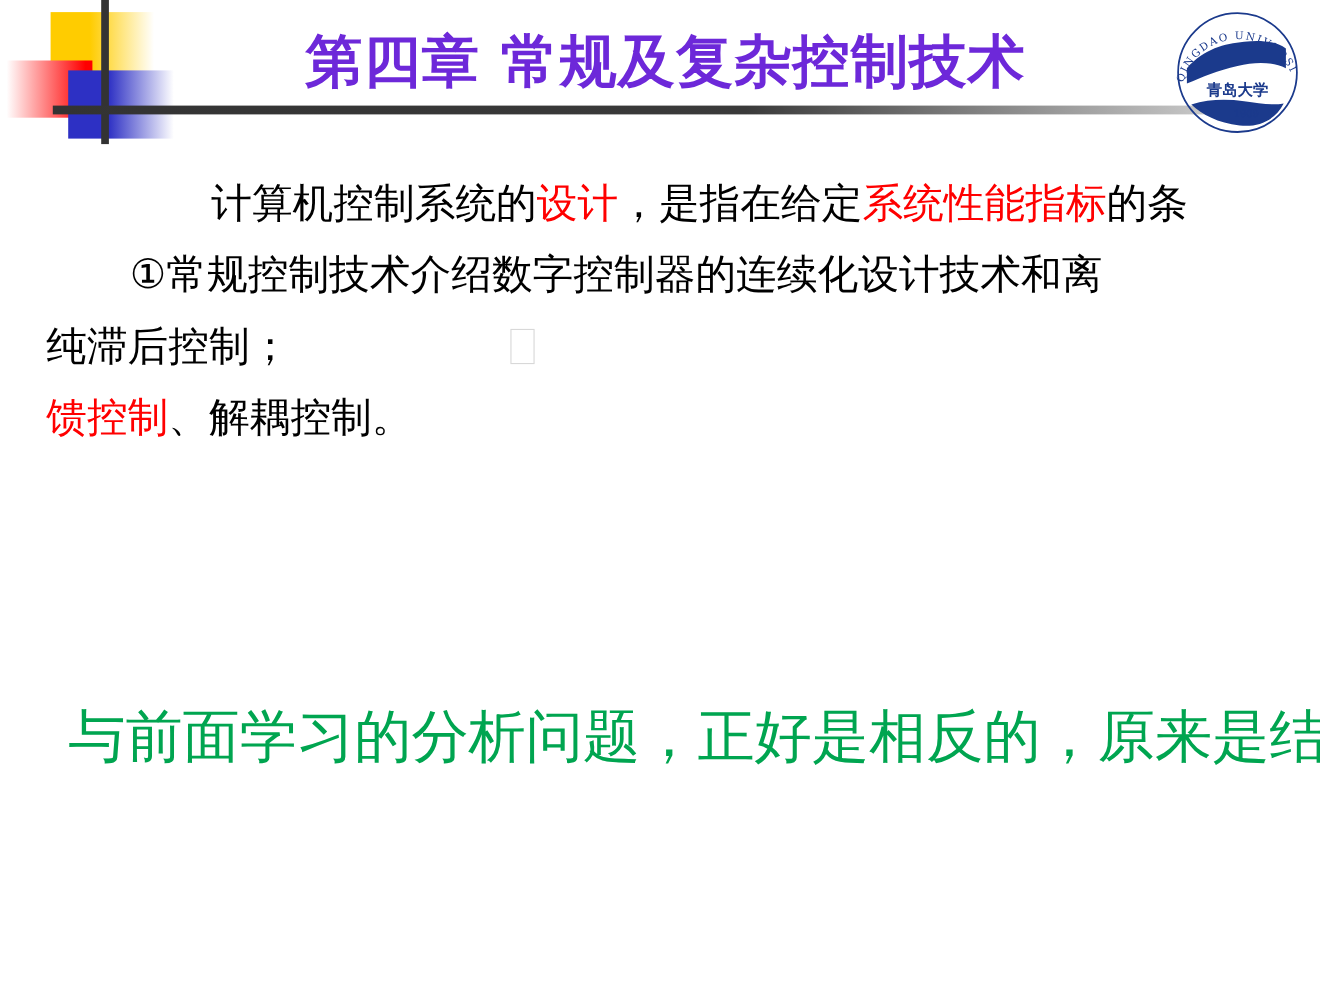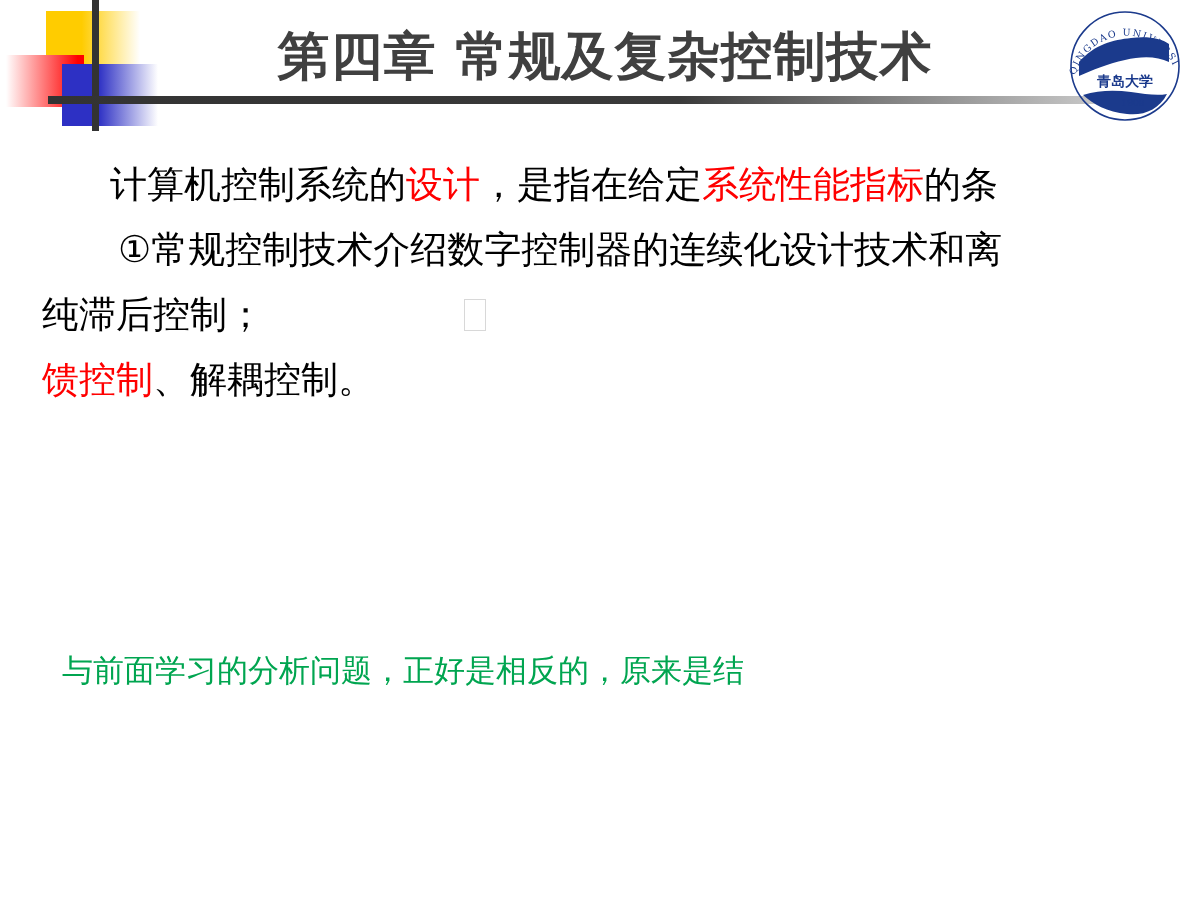--- a/index.html
+++ b/index.html
@@ -66,21 +66,21 @@
 
   
   .slide-title {
     position: absolute;
     left: 200px;
     top: 22px;
     width: 810px;
     text-align: center;
     font-size: 52px;
     font-weight: bold;
-    color: #404040;
+    color: #6d28d9;
     letter-spacing: 1px;
     white-space: nowrap;
     font-family: "DejaVu Sans", "Liberation Sans", sans-serif;
   }
 
   
   .logo {
     position: absolute;
     right: 5px;
     top: 0px;
@@ -96,43 +96,43 @@
     width: 1120px;
     font-size: 37px;
     line-height: 65px;
     color: #000000;
     font-family: "DejaVu Sans", "Liberation Sans", sans-serif;
   }
   .para {
     margin: 0;
     white-space: nowrap;
   }
-  .indent2 { padding-left: 68px; }
+  .indent2 { padding-left: 68px; text-align: center; }
   .indent3 { padding-left: 76px; }
   .red { color: #ff0000; }
   .black { color: #000000; }
   .tofu {
     display: inline-block;
     width: 20px;
     height: 30px;
     border: 1px solid #d8d8d8;
     vertical-align: -4px;
     margin-left: 200px;
   }
 
   
   .conclusion {
     position: absolute;
     left: 62px;
     top: 640px;
     width: 1080px;
-    font-size: 31px;
+    font-size: 52px;
     line-height: 62px;
     color: #00a550;
-    font-family: Liberation Sans, sans-serif;
+    font-family: Liberation Serif, serif;
   }
   .conclusion p { margin: 0; white-space: nowrap; }
   .conc-line2 { padding-left: 18px; }
 </style>
 </head>
 <body>
 
 <div class="header-deco">
   <div class="deco-yellow"></div>
   <div class="deco-red"></div>

